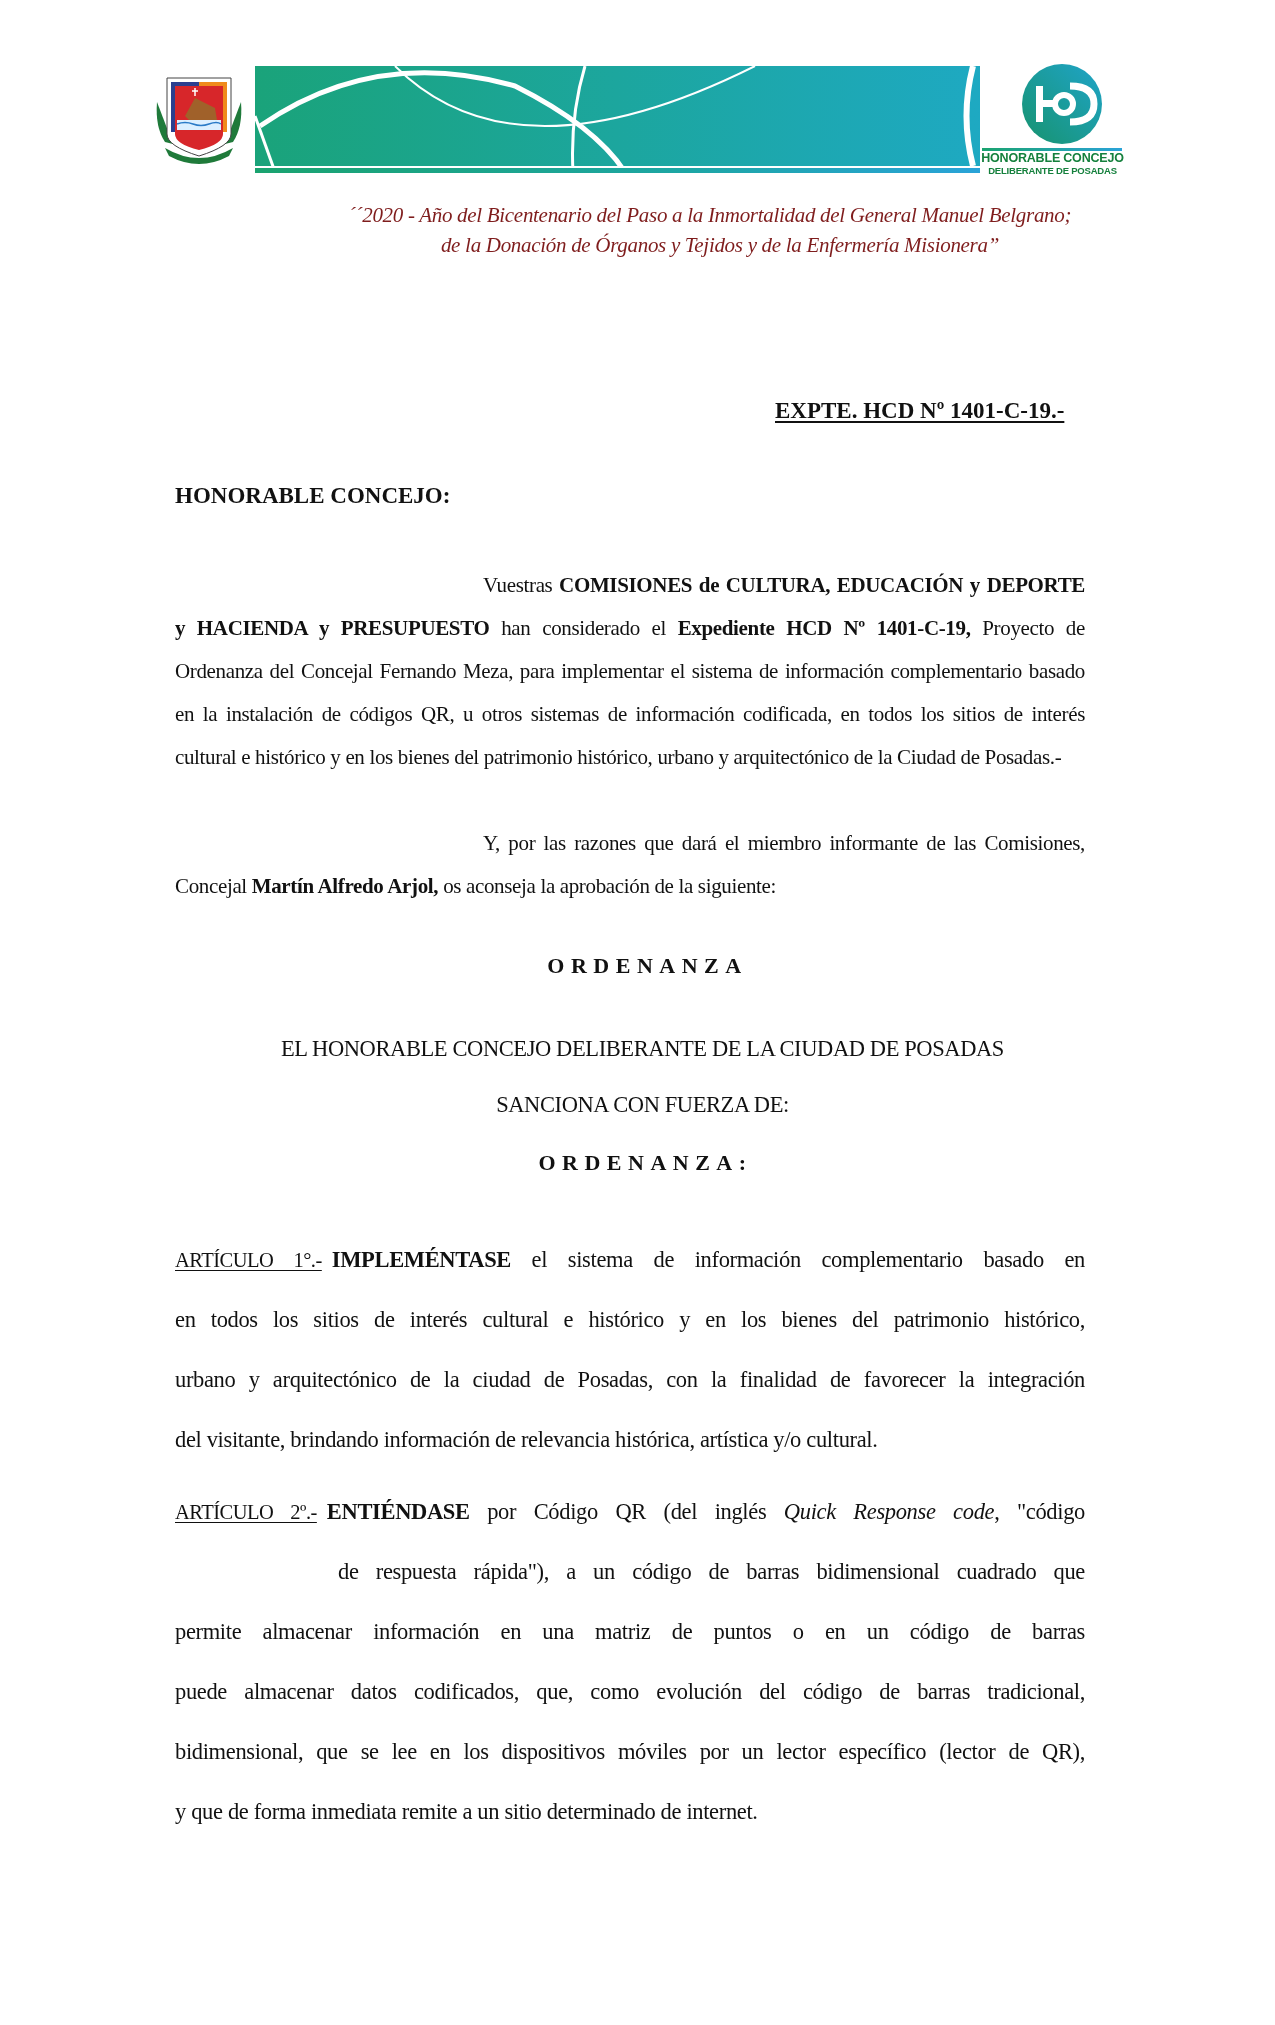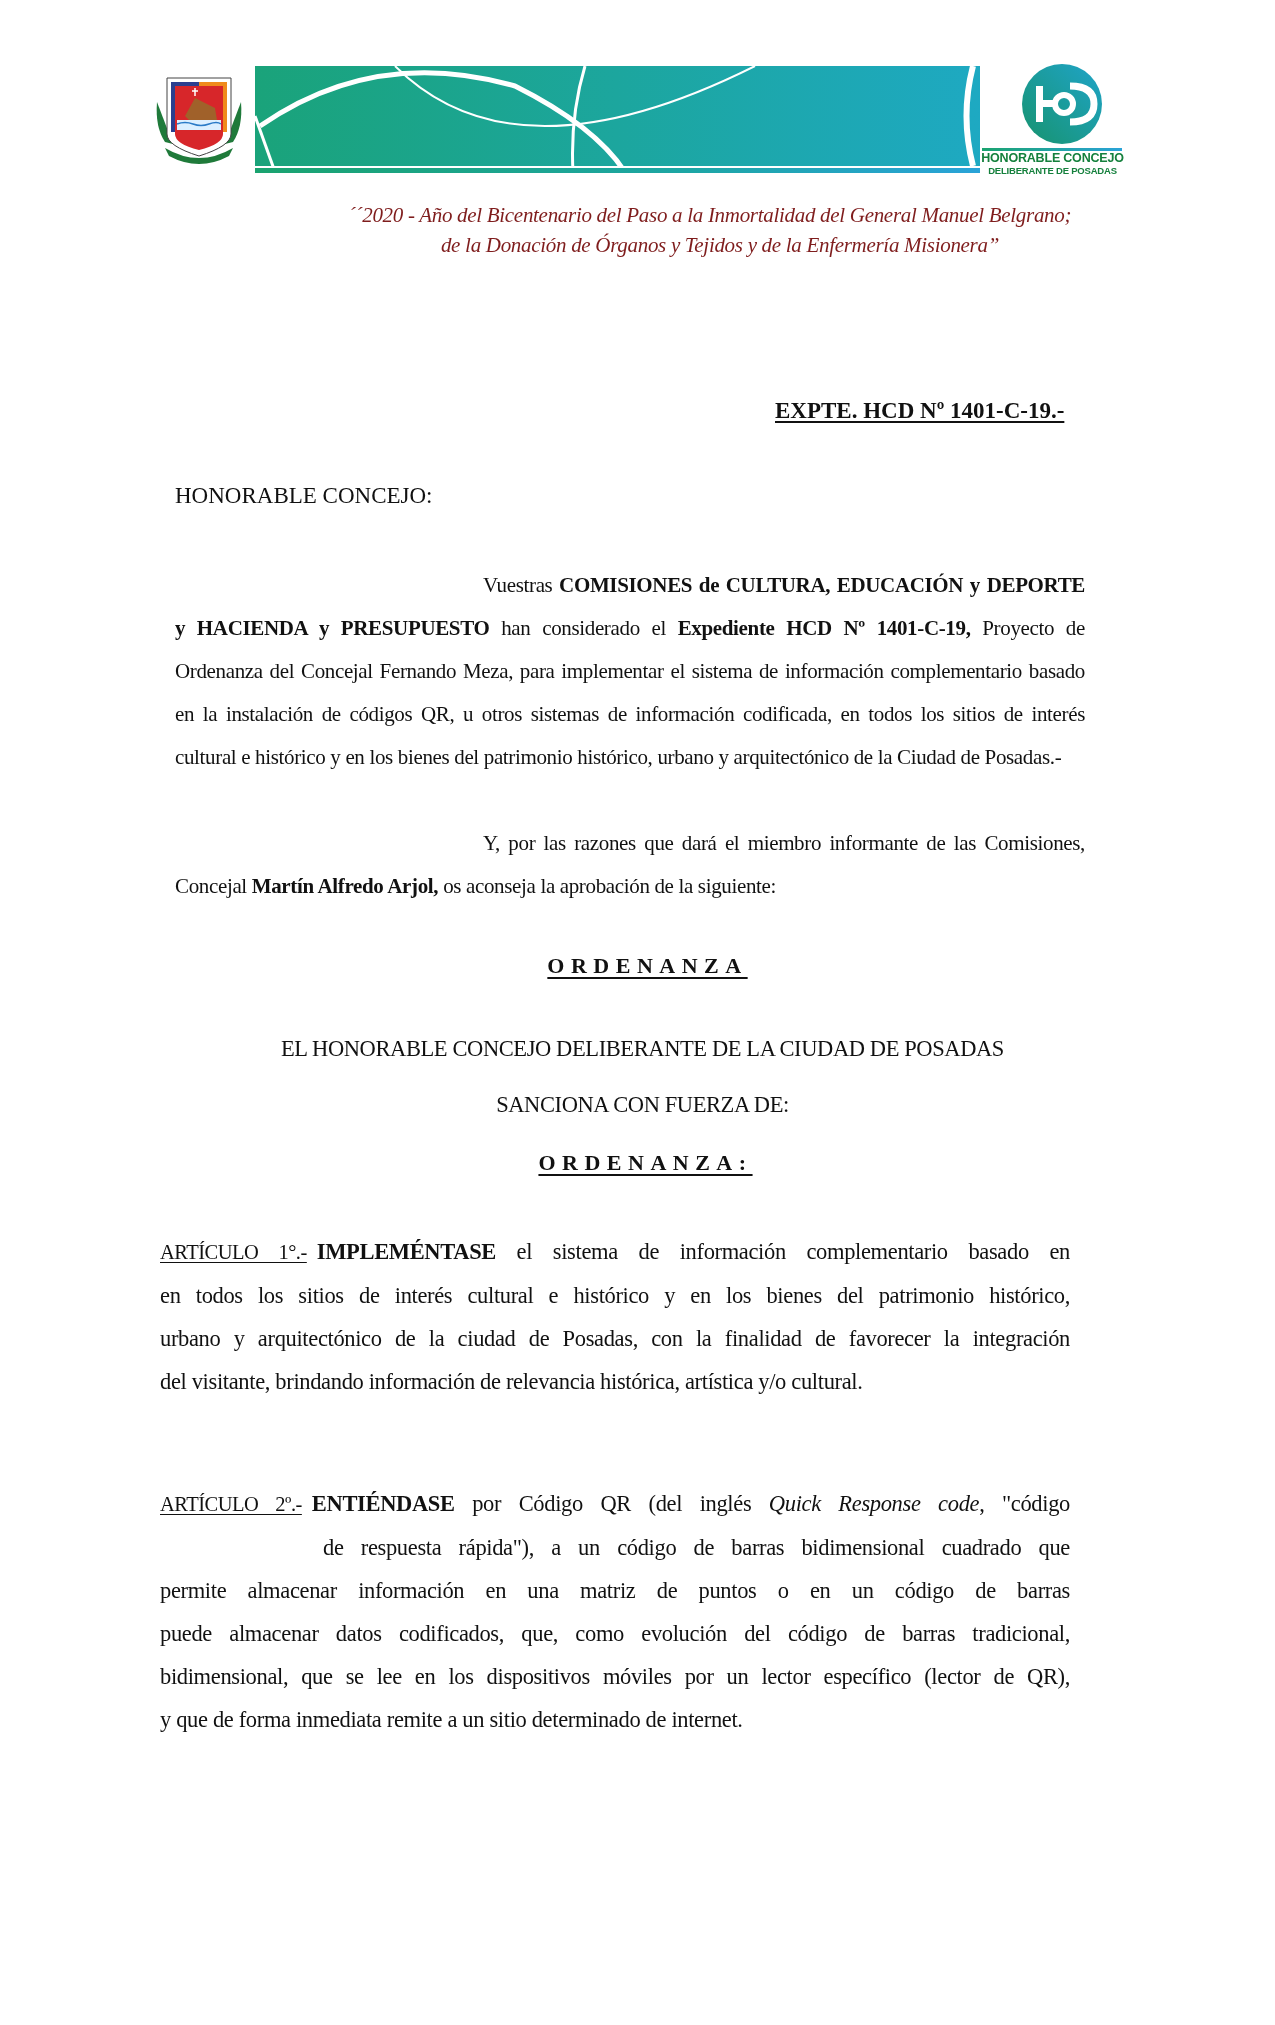--- a/index.html
+++ b/index.html
@@ -78,21 +78,21 @@
       left: 775px; top: 398px;
       font-weight: bold;
       font-size: 23px;
       text-decoration: underline;
       text-decoration-thickness: 2px;
       text-underline-offset: 3px;
     }
     .salutation {
       position: absolute;
       left: 175px; top: 483px;
-      font-weight: normal;
+      font-weight: bold;
       font-size: 23px;
     }
     .para {
       position: absolute;
       left: 175px;
       width: 910px;
       text-align: justify;
       font-size: 21px;
       line-height: 43px;
       letter-spacing: -0.35px;
@@ -103,43 +103,42 @@
 
     .heading {
       position: absolute;
       left: 0; width: 1275px;
       text-align: center;
       font-weight: bold;
       font-size: 22px;
       letter-spacing: 6.5px;
     }
     .heading span {
-      text-decoration: underline;
       text-decoration-thickness: 2px;
       text-underline-offset: 4px;
     }
     .heading-1 { top: 953px; padding-left: 10px; }
     .heading-2 { top: 1150px; padding-left: 8px; }
 
     .center-line {
       position: absolute;
       left: 0; width: 1275px;
       text-align: center;
       font-size: 22.5px;
       letter-spacing: -0.4px;
     }
     .center-1 { top: 1036px; padding-left: 5px; }
     .center-2 { top: 1092px; padding-left: 5px; }
 
     .article {
       position: absolute;
-      left: 160px;
+      left: 175px;
       width: 910px;
       font-size: 22.5px;
-      line-height: 43px;
+      line-height: 60px;
       text-align: justify;
       letter-spacing: -0.35px;
       font-family: Liberation Serif, serif;
     }
     .article .art-label {
       text-decoration: underline;
       text-decoration-thickness: 1px;
       text-underline-offset: 3px;
       font-size: 20.5px;
       letter-spacing: -0.5px;

